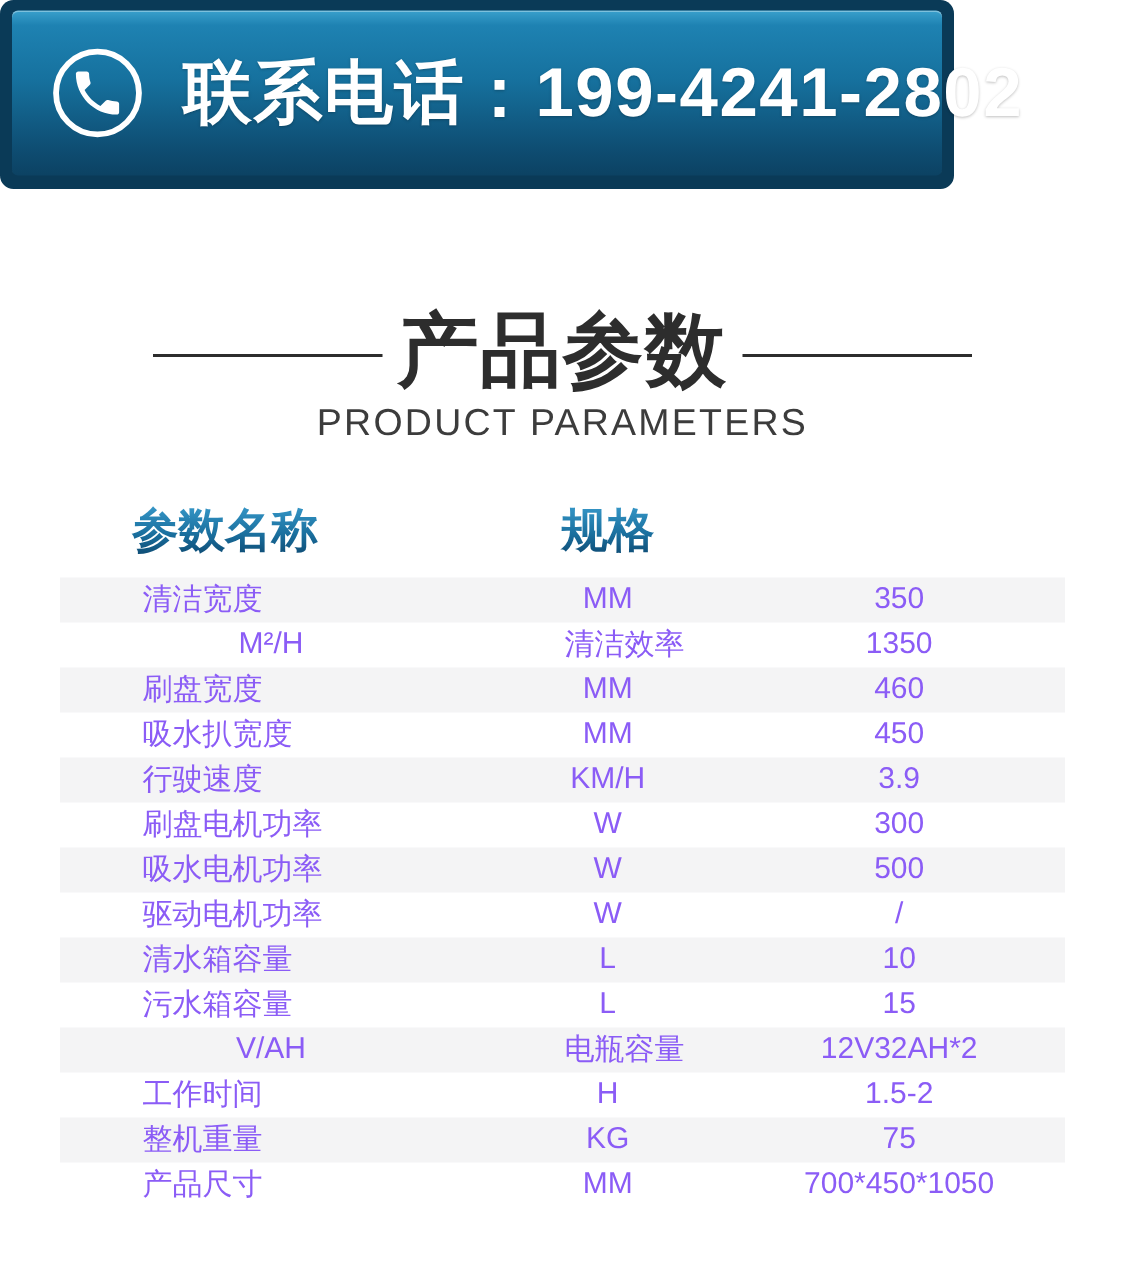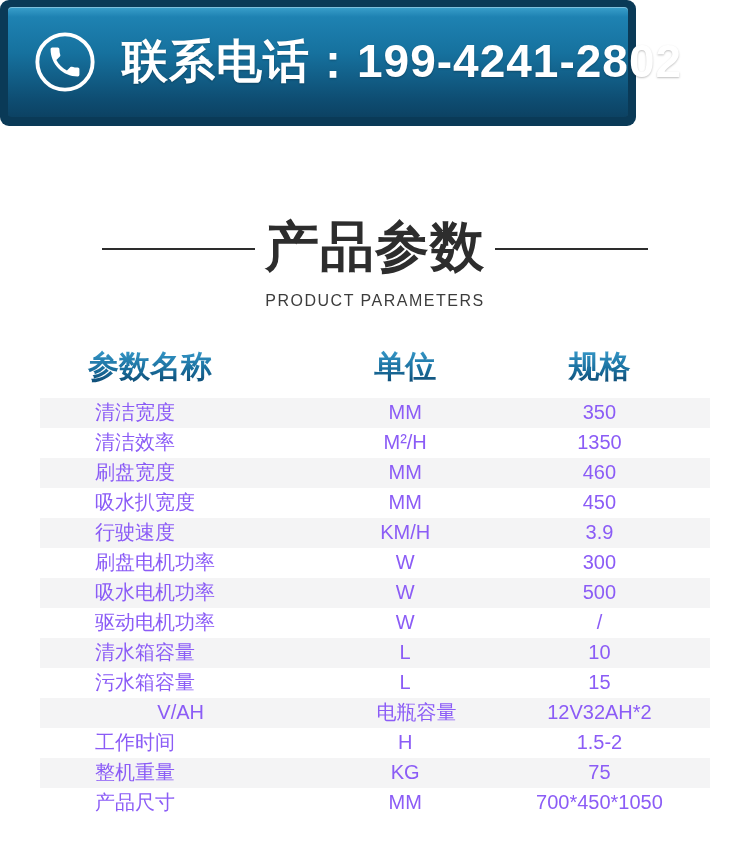--- a/index.html
+++ b/index.html
@@ -37,25 +37,25 @@
     white-space:nowrap;
     text-shadow:0 1px 2px rgba(0,0,0,0.25);
   }
 
   
   .title-section { margin-top:80px; text-align:center; }
   .title-row { display:flex; align-items:center; justify-content:center; }
   .hline { width:153px; height:2px; background:#2d2d2d; flex:0 0 auto; margin-top:6px; }
   .section-title {
     font-size:54px; font-weight:700; color:#2d2d2d;
-    line-height:1.05; margin:12px 10px; letter-spacing:1px;
+    line-height:1.05; margin:0 10px; letter-spacing:1px;
   }
   .section-subtitle {
     margin-top:5px;
-    font-size:16px; color:#3c3c3c; letter-spacing:1.5px;
+    font-size:25px; color:#3c3c3c; letter-spacing:1.5px;
   }
 
   
   .params { margin:36px 40px 0 40px; width:670px; }
   .thead {
     display:grid; grid-template-columns:42% 25% 33%;
     align-items:end;
     padding-bottom:10px;
   }
   .th {
@@ -100,32 +100,31 @@
       <span class="hline"></span>
       <h1 class="section-title">产品参数</h1>
       <span class="hline"></span>
     </div>
     <div class="section-subtitle">PRODUCT PARAMETERS</div>
   </section>
 
   <section class="params">
     <div class="thead">
       <div class="th name">参数名称</div>
-      <div class="th unit">单位</div>
       <div class="th spec">规格</div>
     </div>
     <div id="tbody">
         <div class="tr alt">
           <div class="td name">清洁宽度</div>
           <div class="td unit">MM</div>
           <div class="td spec">350</div>
         </div>
         <div class="tr">
+          <div class="td unit">M²/H</div>
           <div class="td name">清洁效率</div>
-          <div class="td unit">M²/H</div>
           <div class="td spec">1350</div>
         </div>
         <div class="tr alt">
           <div class="td name">刷盘宽度</div>
           <div class="td unit">MM</div>
           <div class="td spec">460</div>
         </div>
         <div class="tr">
           <div class="td name">吸水扒宽度</div>
           <div class="td unit">MM</div>

